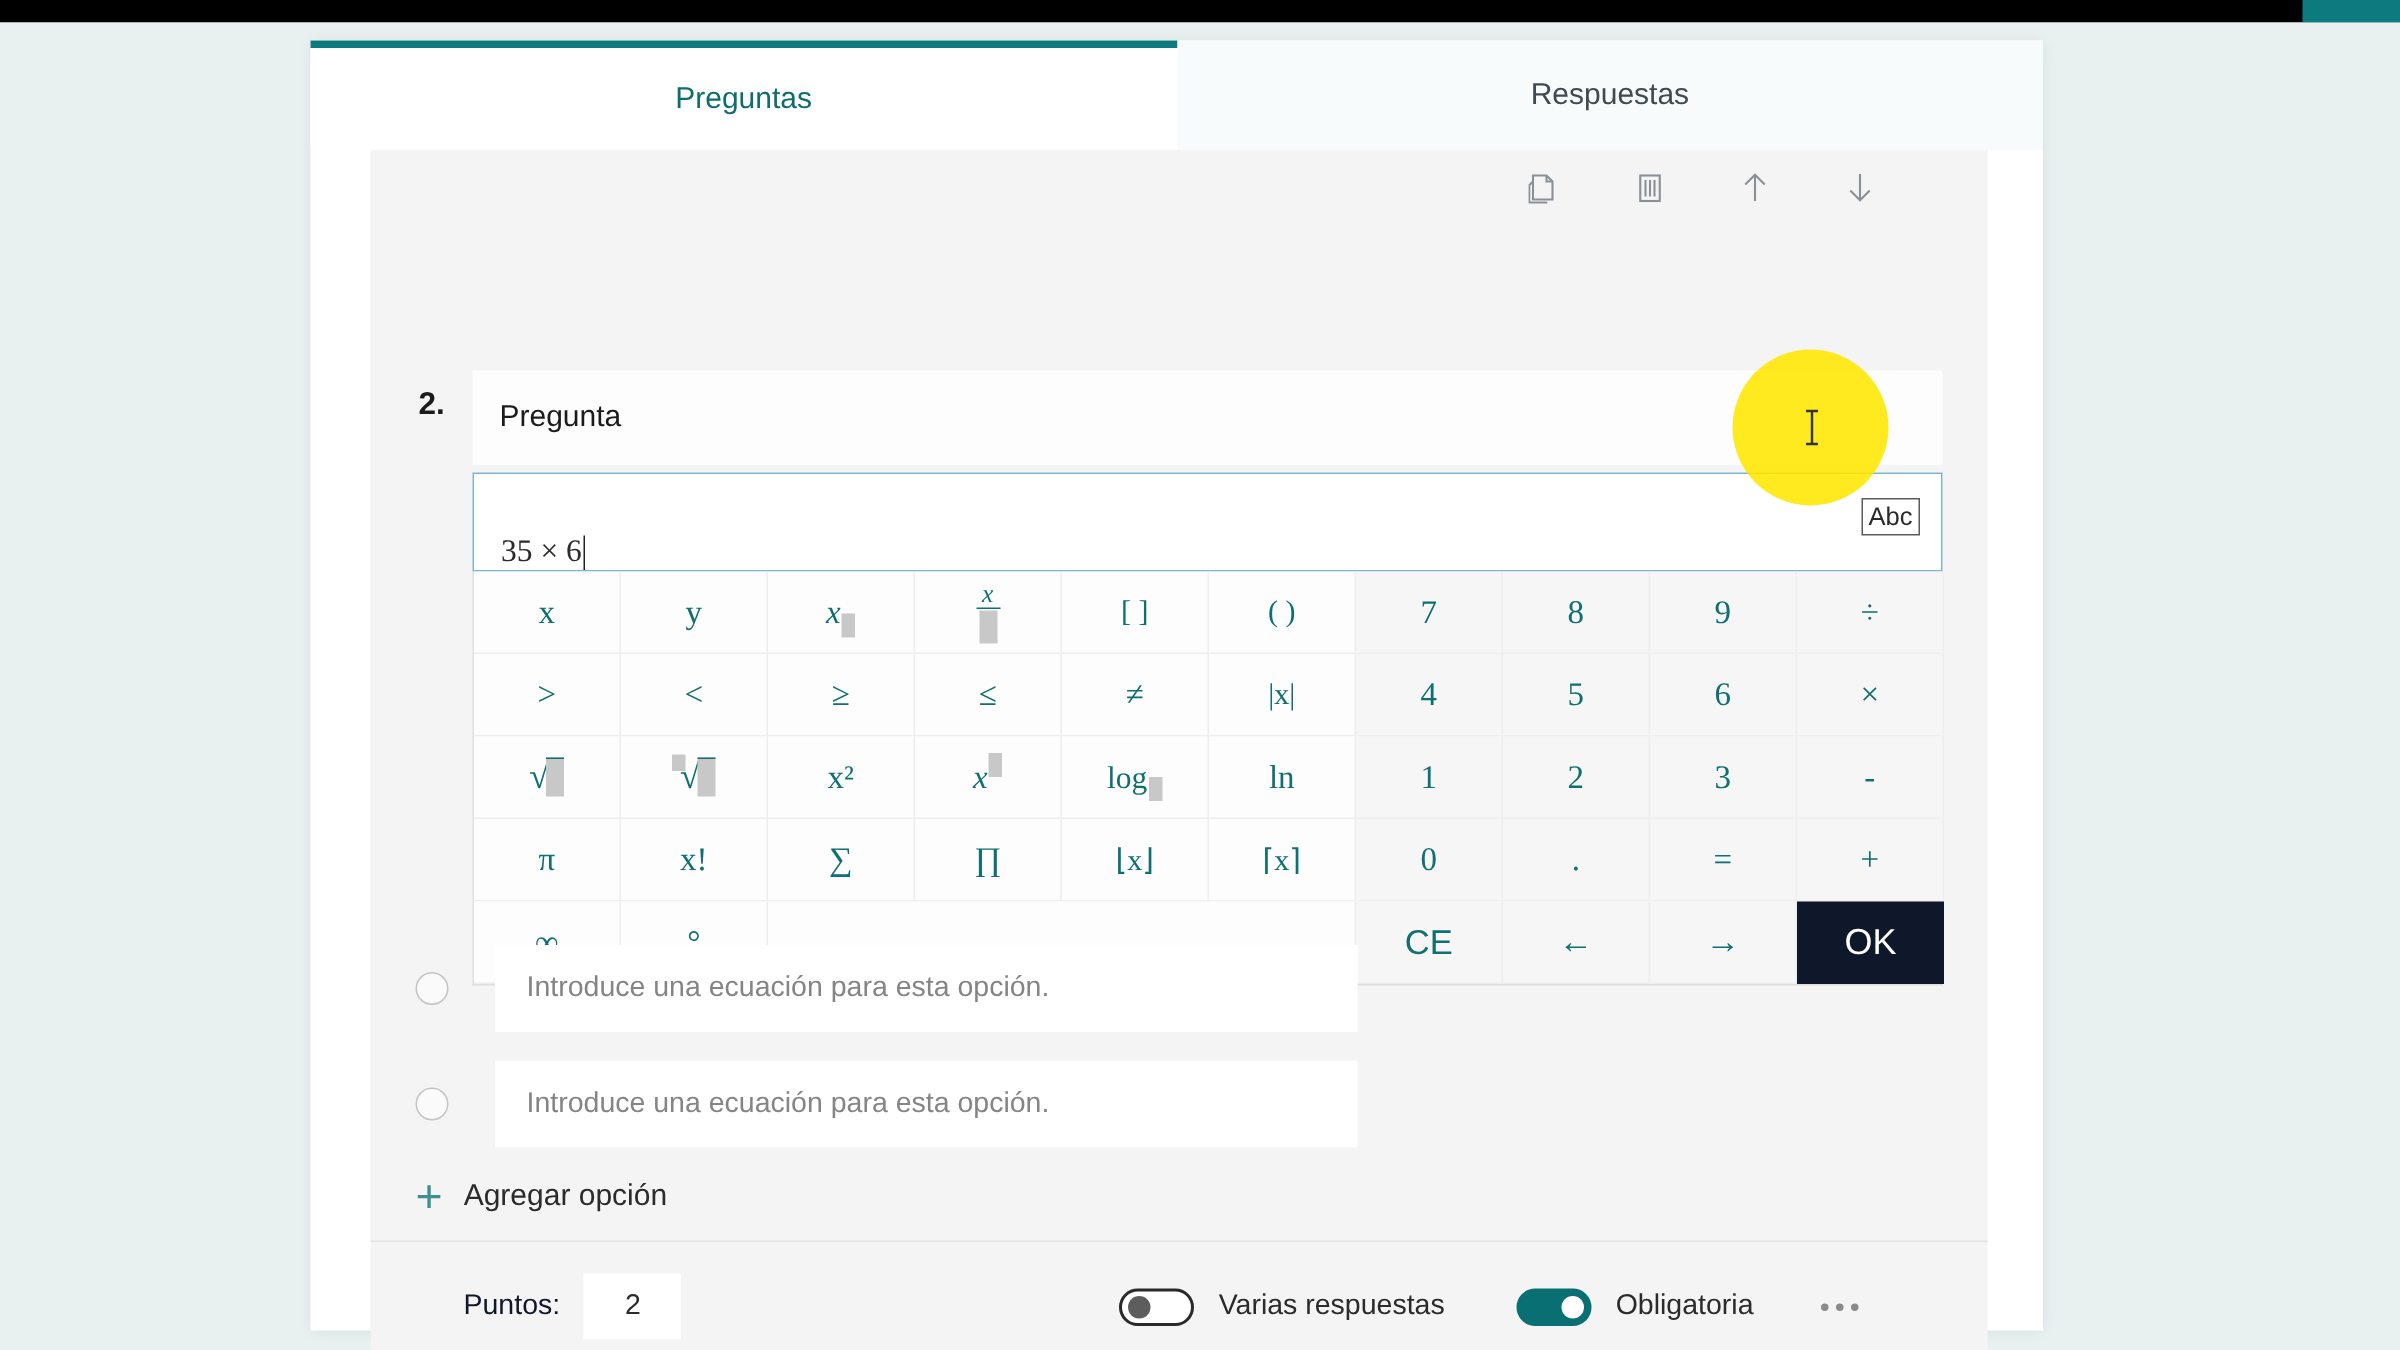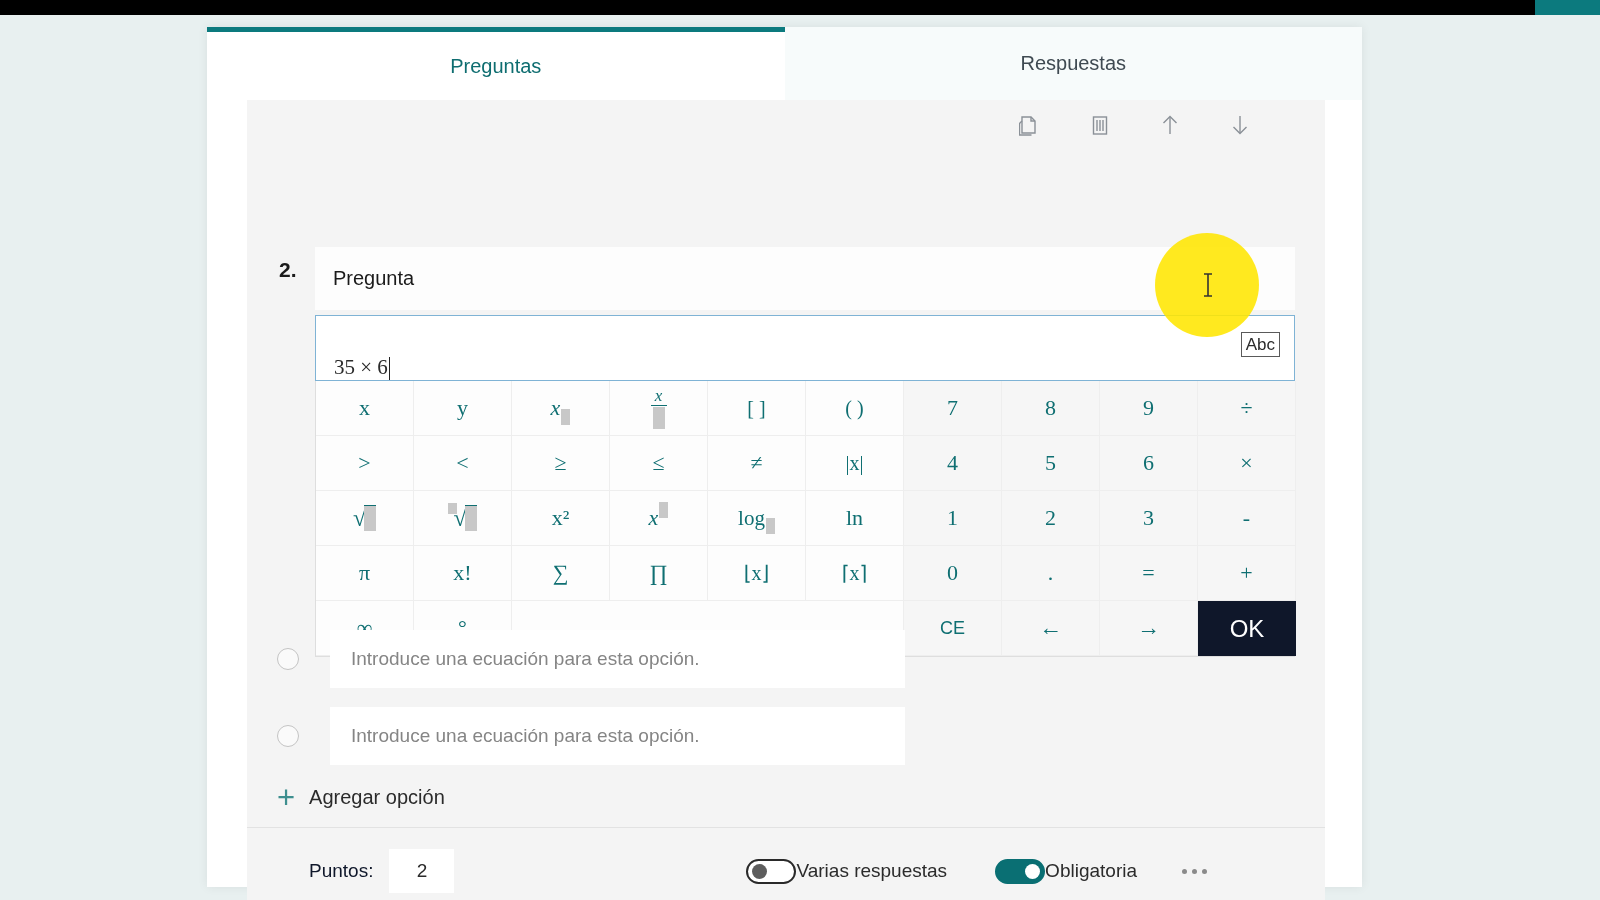--- a/index.html
+++ b/index.html
@@ -191,21 +191,21 @@
   .key.ok {
     background: #0f172a;
     color: #ffffff;
     font-size: 24px;
     font-family: "Liberation Sans", sans-serif;
     border-right: none;
     border-bottom: none;
   }
   .key.smallsym { font-size: 20px; }
   .key.arrow { font-size: 23px; }
-  .key.ce { font-size: 18px; font-family: "Liberation Sans", sans-serif; }
+  .key.ce { font-size: 23px; font-family: "Liberation Sans", sans-serif; }
 
   
   .ph {
     display: inline-block;
     width: 12px; height: 26px;
     background: #c8c8c8;
     vertical-align: middle;
   }
   .ph-sm {
     display: inline-block;
@@ -299,21 +299,21 @@
     display: flex;
     align-items: center;
     justify-content: center;
     font-size: 19px;
     color: #2b2b2b;
     cursor: text;
   }
   .toggle-group {
     display: flex;
     align-items: center;
-    gap: 0;
+    gap: 16px;
   }
   .toggle {
     width: 50px; height: 25px;
     border-radius: 13px;
     border: 2px solid #2a2a2a;
     background: #ffffff;
     position: relative;
     cursor: pointer;
     flex: none;
   }

